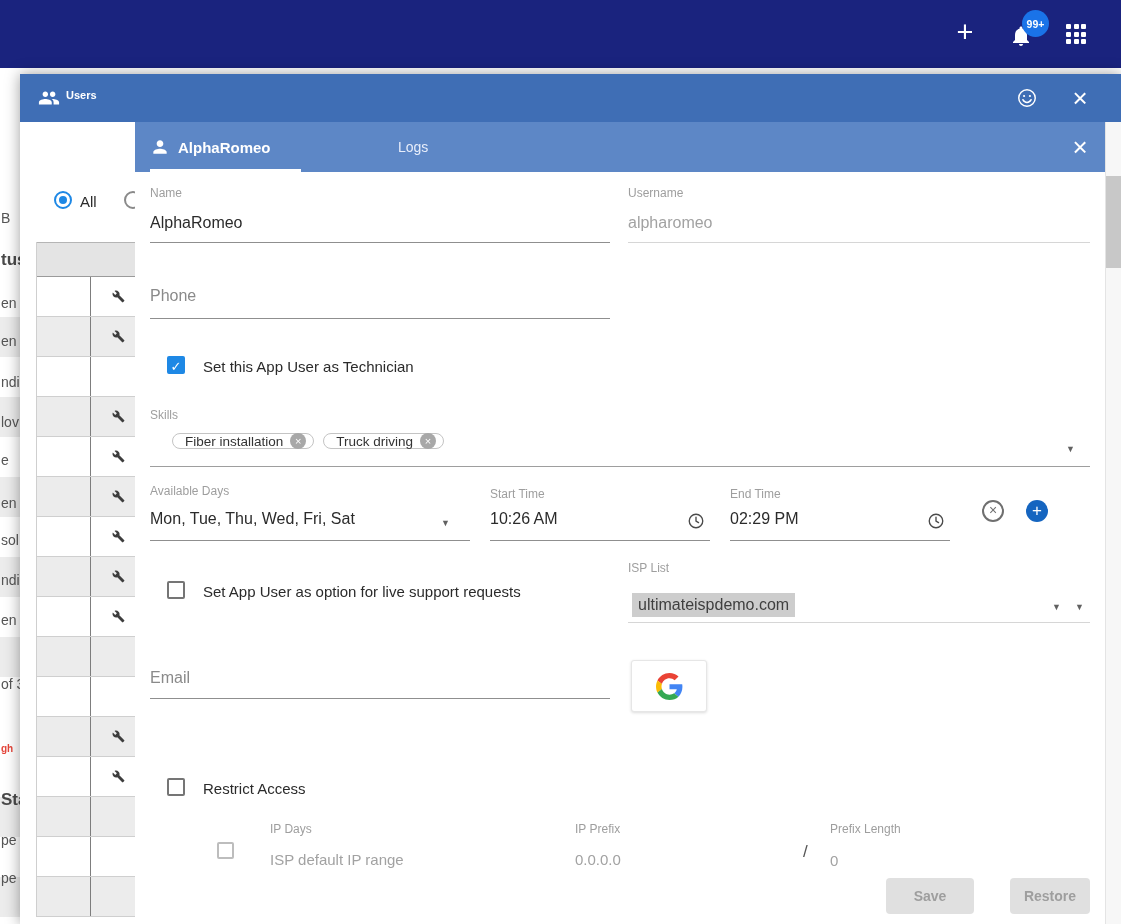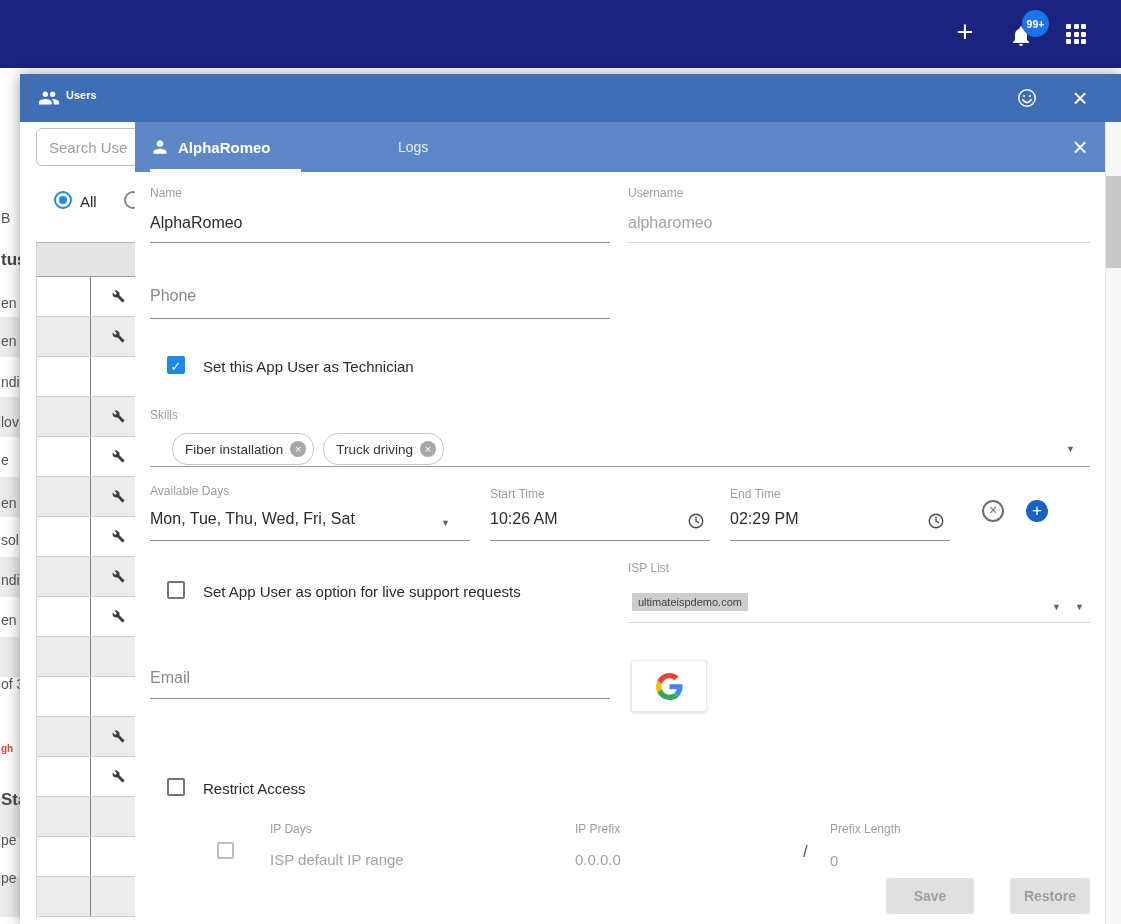--- a/index.html
+++ b/index.html
@@ -70,30 +70,30 @@
   .uline { position:absolute; height:1px; background:#8f8f8f; }
   .uline.light { background:#d6d6d6; }
   .caret { position:absolute; font-size:9px; color:#616161; cursor:pointer; }
   .cb { position:absolute; width:18px; height:18px; border:2px solid #757575; border-radius:2px;
         cursor:pointer; text-align:center; }
   .cb.checked { background:#1e88e5; border-color:#1e88e5; color:#fff; font-size:13px;
                 line-height:17px; font-weight:700; }
   .cb.light { width:17px; height:17px; border-color:#bdbdbd; }
   .cblabel { position:absolute; font-size:15px; color:#2b2b2b; white-space:nowrap; cursor:pointer; }
   .chips-row { position:absolute; left:37px; top:261px; display:flex; gap:9px; }
-  .chip { display:inline-flex; align-items:center; gap:7px; height:32px; padding:0 7px 0 12px;
+  .chip { display:inline-flex; align-items:center; gap:7px; height:16px; padding:0 7px 0 12px;
           border:1px solid #c4c4c4; border-radius:15px; font-size:13.5px; color:#333; background:#fff;
           cursor:pointer; }
   .chip-x { width:16px; height:16px; border-radius:50%; background:#a8a8a8; color:#fff;
             font-size:11px; line-height:16px; text-align:center; cursor:pointer; }
   .clock { position:absolute; width:18px; height:18px; cursor:pointer; }
   .circle-btn { position:absolute; width:22px; height:22px; border-radius:50%; text-align:center; cursor:pointer; }
   .circle-btn.remove { border:2px solid #6f6f6f; color:#6f6f6f; font-size:14px; line-height:17px; }
   .circle-btn.add { background:#1565c0; color:#fff; font-size:17px; line-height:22px; font-weight:500; }
-  .isp-val { position:absolute; background:#cdcdcd; color:#3f3f3f; font-size:11px; padding:3px 6px; cursor:pointer; }
+  .isp-val { position:absolute; background:#cdcdcd; color:#3f3f3f; font-size:16px; padding:3px 6px; cursor:pointer; }
   .gbox { position:absolute; left:496px; top:488px; width:76px; height:52px; background:#fff;
           border:1px solid #e6e6e6; border-radius:3px; box-shadow:0 1px 3px rgba(0,0,0,.14);
           display:flex; align-items:center; justify-content:center; cursor:pointer; }
   .btn { position:absolute; height:36px; background:#e0e0e0; border-radius:4px; color:#9e9e9e;
          font-size:14px; font-weight:600; display:flex; align-items:center; justify-content:center;
          cursor:pointer; }
   .slash { position:absolute; font-size:17px; color:#555; }
 
   .vscroll { position:absolute; left:970px; top:0; width:16px; height:802px; background:#f7f7f7;
              border-left:1px solid #e4e4e4; }
@@ -165,23 +165,20 @@
           <circle cx="12" cy="12" r="9" fill="none" stroke="#ffffff" stroke-width="1.6"></circle>
           <circle cx="8.8" cy="9.8" r="1.2" fill="#ffffff"></circle>
           <circle cx="15.2" cy="9.8" r="1.2" fill="#ffffff"></circle>
           <path d="M7.5 13.8c.9 1.8 2.6 3 4.5 3s3.6-1.2 4.5-3" fill="none" stroke="#ffffff" stroke-width="1.6" stroke-linecap="round"></path>
         </svg>
       </span>
       <span class="xicon" style="left:1048px;top:12px;">×</span>
     </div>
 
     <div class="um-list">
-      <div class="search-box">
-        <span class="search-text">Search Use</span>
-      </div>
       <span class="radio selected" style="left:34px;top:69px;"></span>
       <span class="radio-label" style="left:60px;top:71px;">All</span>
       <span class="radio plain" style="left:104px;top:69px;"></span>
       <div class="users-table">
         <div class="ut-header"></div>
         <div id="ut-rows">
             <div class="ut-row">
               <div class="ut-c1"></div>
               <div class="ut-c2">
                 <svg viewBox="0 0 24 24" width="13" height="13">

